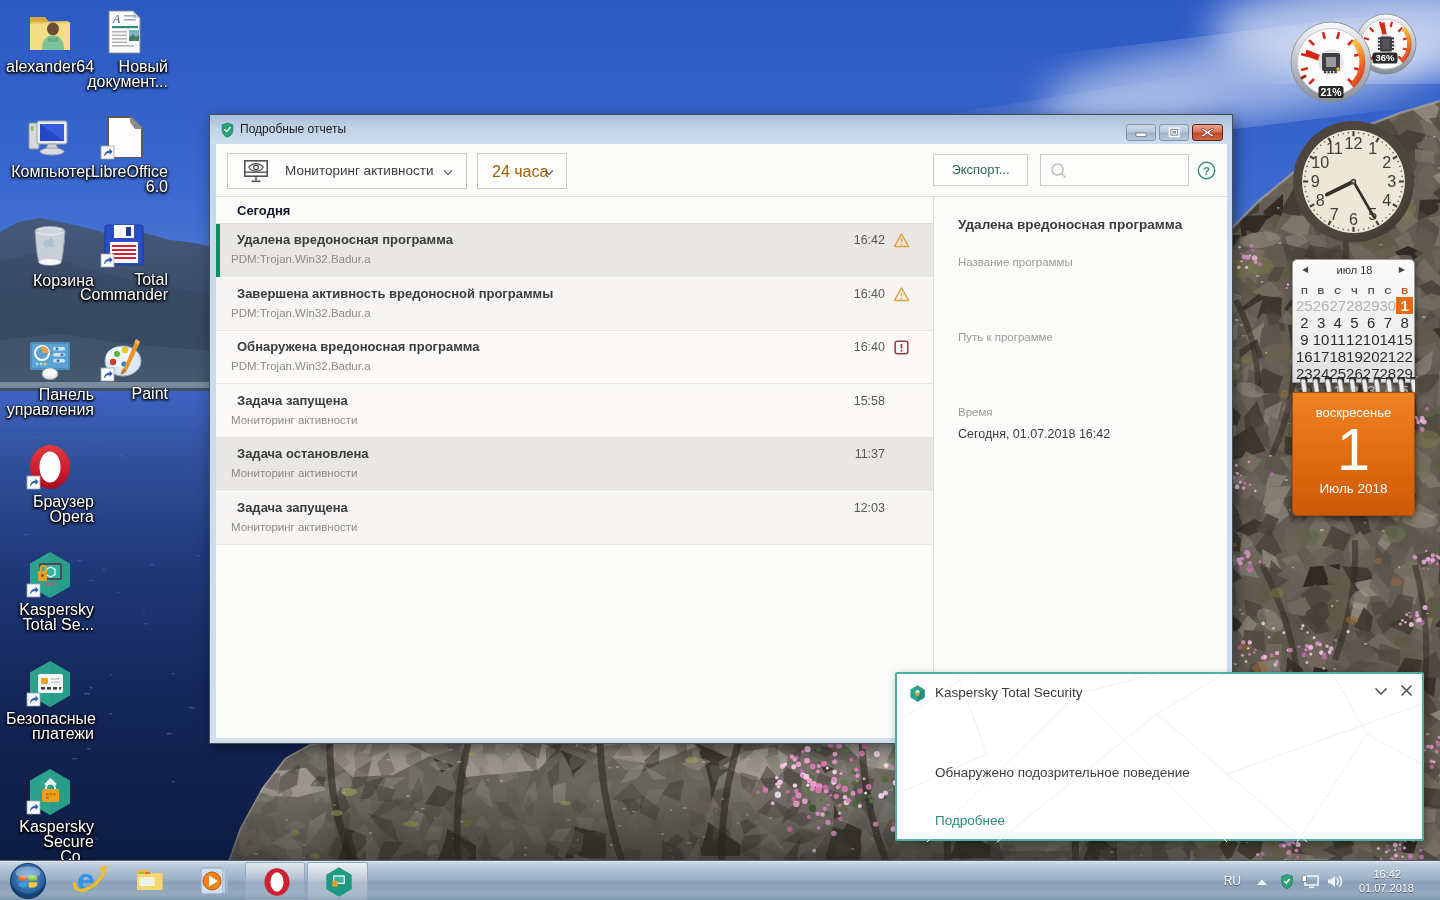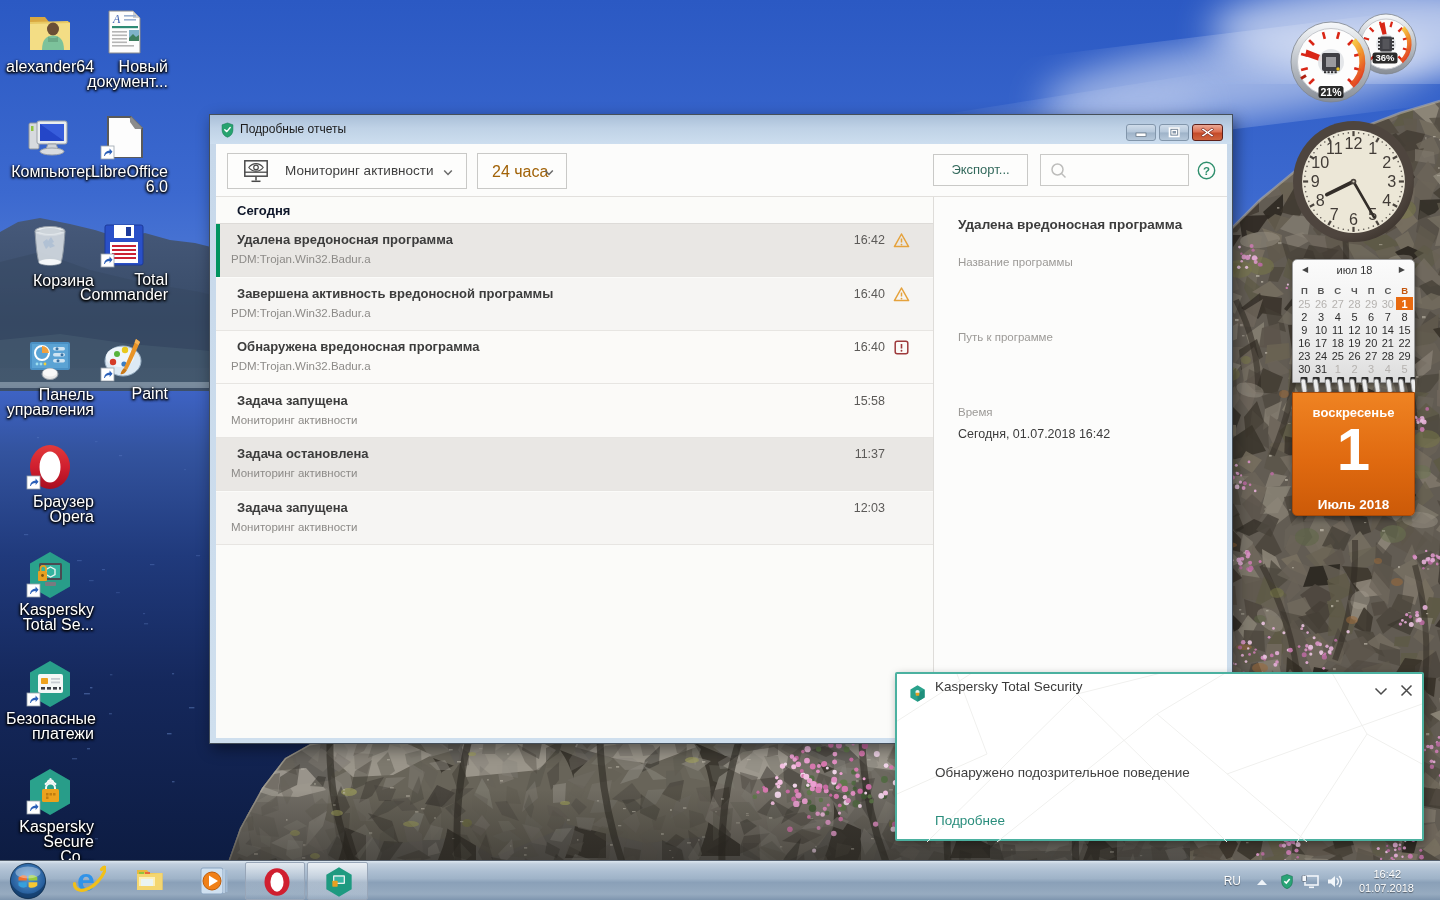--- a/index.html
+++ b/index.html
@@ -31,44 +31,44 @@
 .rsub{position:absolute;left:15px;top:29px;font-size:11.5px;color:#8d8b88;}
 .rtime{position:absolute;right:48px;top:9px;font-size:12.5px;color:#5c5a58;}
 .ricon{position:absolute;right:23px;top:8px;width:17px;height:17px;}
 #detail{position:absolute;left:718px;top:53px;right:0;bottom:0;background:#fcfcfb;}
 .dtitle{position:absolute;left:24px;font-size:13.5px;font-weight:bold;color:#3c3c3c;}
 .dlab{position:absolute;left:24px;font-size:11.5px;color:#9c9a97;}
 .dval{position:absolute;left:24px;font-size:12.5px;color:#3c3c3c;line-height:19px;}
 
 #notif{position:absolute;left:895px;top:672px;width:529px;height:169px;background:#fff;
  border:2px solid #4bb1a0;border-radius:2px;box-shadow:2px 3px 9px rgba(0,0,0,.35);} 
-#ntitle{position:absolute;left:38px;top:5px;font-size:13.5px;color:#3a3a3a;}
+#ntitle{position:absolute;left:38px;top:11px;font-size:13.5px;color:#3a3a3a;}
 .nbold{position:absolute;left:38px;font-size:13.5px;font-weight:bold;color:#3a3a3a;line-height:19px;}
 .nnorm{position:absolute;left:38px;font-size:13.5px;color:#3f3f3f;}
 .nlink{position:absolute;left:38px;font-size:13.5px;color:#2b8e7d;}
 
 #taskbar{position:absolute;left:0;top:860px;width:1440px;height:40px;
  background:linear-gradient(180deg,#dde7f0 0,#c0cedd 3px,#adbfd2 10px,#9fb3c8 45%,#8aa0b8 55%,#97abc0 85%,#7e95ae 100%);
  border-top:1px solid #55606e;}
 .tbtn{position:absolute;top:1px;height:38px;border:1px solid #98a6b8;border-radius:2px;}
 #tray{position:absolute;right:0;top:0;height:40px;}
 .trtext{position:absolute;color:#fff;font-size:11px;text-shadow:0 1px 1px rgba(0,0,0,.5);}
 
 #cal{position:absolute;left:1292px;top:259px;width:123px;}
 #caltop{position:relative;width:123px;height:124px;background:linear-gradient(180deg,#fbfbfb 0,#ececec 70%,#dcdcdc 100%);
  border:1px solid #9a9a9a;border-radius:5px 5px 0 0;box-shadow:1px 2px 5px rgba(0,0,0,.4);}
 #calgrid{position:absolute;left:3px;top:24px;width:117px;}
 #calgrid table{border-collapse:collapse;width:117px;}
-#calgrid td{width:16px;height:13px;text-align:center;font-size:11px;color:#2e2e2e;padding:0;}
+#calgrid td{width:16px;height:13px;text-align:center;font-size:15px;color:#2e2e2e;padding:0;}
 #calgrid td.dim{color:#b5b2af;}
 #calgrid td.hdr{font-weight:bold;color:#555;font-size:9.5px;}
 #calorange{position:relative;width:123px;height:124px;margin-top:0;
  background:linear-gradient(180deg,#ef8322 0,#e06a10 55%,#cc5a08 100%);
  border:1px solid #a84a08;border-radius:0 0 5px 5px;box-shadow:1px 3px 6px rgba(0,0,0,.45);
- text-align:center;color:#fff;font-weight:bold;}
+ text-align:center;color:#fff;}
 </style></head>
 <body>
 <svg class="abs" style="left:0;top:0" width="1440" height="900" viewBox="0 0 1440 900">
 
 <defs>
 <linearGradient id="sky" x1="0" y1="0" x2="0" y2="1">
  <stop offset="0" stop-color="#2b59c3"></stop>
         <stop offset="0.45" stop-color="#3c69cf"></stop>
  <stop offset="0.8" stop-color="#5b84d9"></stop>
         <stop offset="1" stop-color="#7fa2e2"></stop>
@@ -2399,21 +2399,21 @@
         <rect x="2.6" y="3" width="4.6" height="14" rx="2.2" fill="#ededed" stroke="#8f8f8f" stroke-width="0.8" transform="rotate(-8 5 10)"></rect>
       </g>
       <g transform="translate(116.8,0)">
         <rect x="1.5" y="1" width="7" height="6" rx="1" fill="#2c2c2c"></rect>
         <rect x="2.6" y="3" width="4.6" height="14" rx="2.2" fill="#ededed" stroke="#8f8f8f" stroke-width="0.8" transform="rotate(-8 5 10)"></rect>
       </g>
     </svg>
 <div id="calorange" style="margin-top:9px">
  <div style="padding-top:12px;font-size:13px">воскресенье</div>
  <div style="font-size:60px;line-height:58px;margin-top:1px">1</div>
- <div style="font-size:13.5px;margin-top:18px">Июль 2018</div>
+ <div style="font-size:13.5px;margin-top:2px">Июль 2018</div>
 </div>
 </div>
 <div id="win">
 <div id="titlebar"></div>
 <svg class="abs" style="left:11px;top:7px" width="13" height="16" viewBox="0 0 24 28">
 <path d="M12 1 L22 4.5 V14 C22 21 17.5 25.5 12 27.3 C6.5 25.5 2 21 2 14 V4.5 Z" fill="#27a36f" stroke="#157a52" stroke-width="1"></path>
 <path d="M7 13.5 L10.7 17 L17 9.5" stroke="#fff" stroke-width="2.6" fill="none" stroke-linecap="round" stroke-linejoin="round"></path>
     </svg>
 <div id="wtitle">Подробные отчеты</div>
 <div class="wbtn" id="btnmin"></div>

